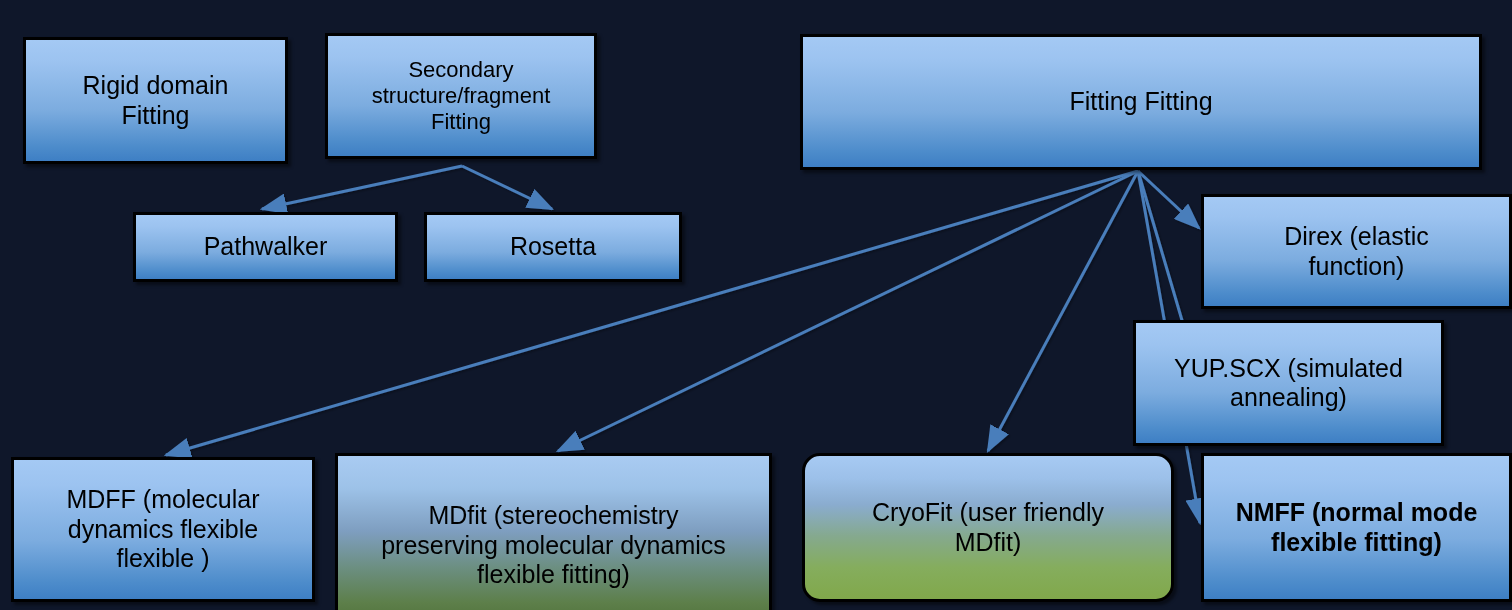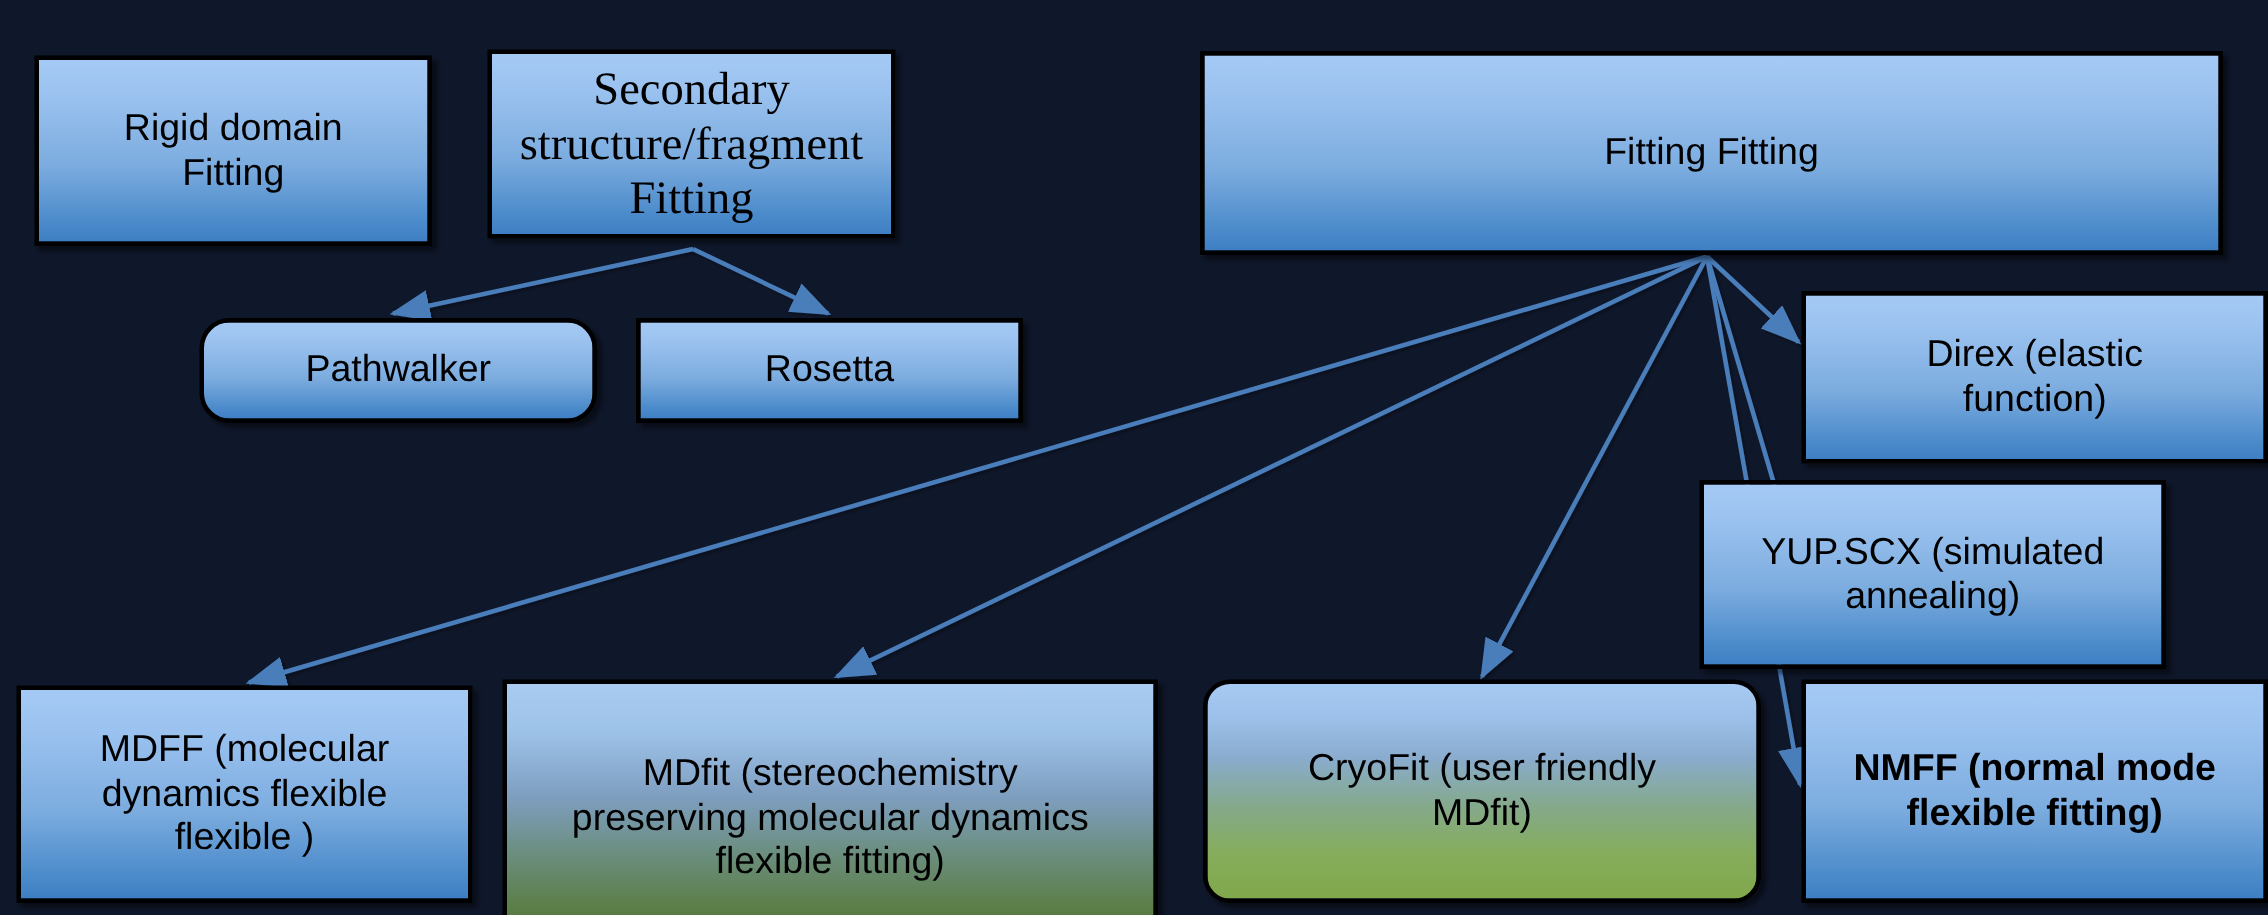--- a/index.html
+++ b/index.html
@@ -82,33 +82,33 @@
       </g>
   </svg>
 
   <div id="nodes">
       <div class="node fill-blue" style="left: 23px; top: 37px; width: 265px; height: 127px; font-size: 25px;">
         <div>
           <span>Rigid domain</span>
           <span>Fitting</span>
         </div>
       </div>
-      <div class="node fill-blue" style="left: 325px; top: 33px; width: 272px; height: 126px; font-size: 31px; font-family: Liberation Serif, serif;">
+      <div class="node fill-blue" style="left: 325px; top: 33px; width: 272px; height: 126px; font-size: 22px;">
         <div>
           <span>Secondary</span>
           <span>structure/fragment</span>
           <span>Fitting</span>
         </div>
       </div>
       <div class="node fill-blue" style="left: 800px; top: 34px; width: 682px; height: 136px; font-size: 25px;">
         <div>
           <span>Fitting Fitting</span>
         </div>
       </div>
-      <div class="node fill-blue" style="left: 133px; top: 212px; width: 265px; height: 70px; font-size: 25px; border-radius: 20px;">
+      <div class="node fill-blue" style="left: 133px; top: 212px; width: 265px; height: 70px; font-size: 25px;">
         <div>
           <span>Pathwalker</span>
         </div>
       </div>
       <div class="node fill-blue" style="left: 424px; top: 212px; width: 258px; height: 70px; font-size: 25px;">
         <div>
           <span>Rosetta</span>
         </div>
       </div>
       <div class="node fill-blue" style="left: 1201px; top: 194px; width: 311px; height: 115px; font-size: 25px;">

